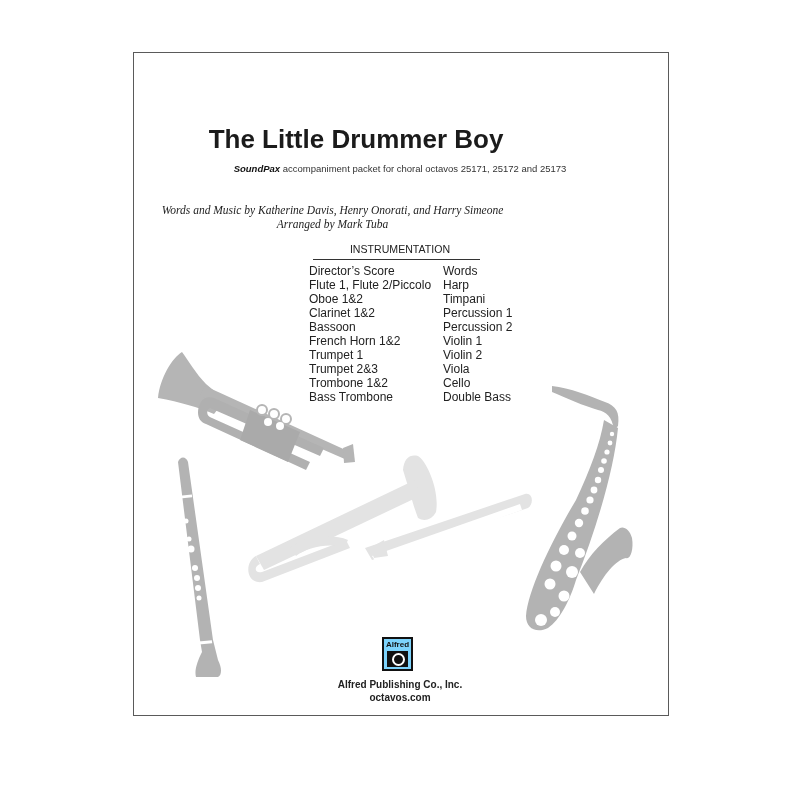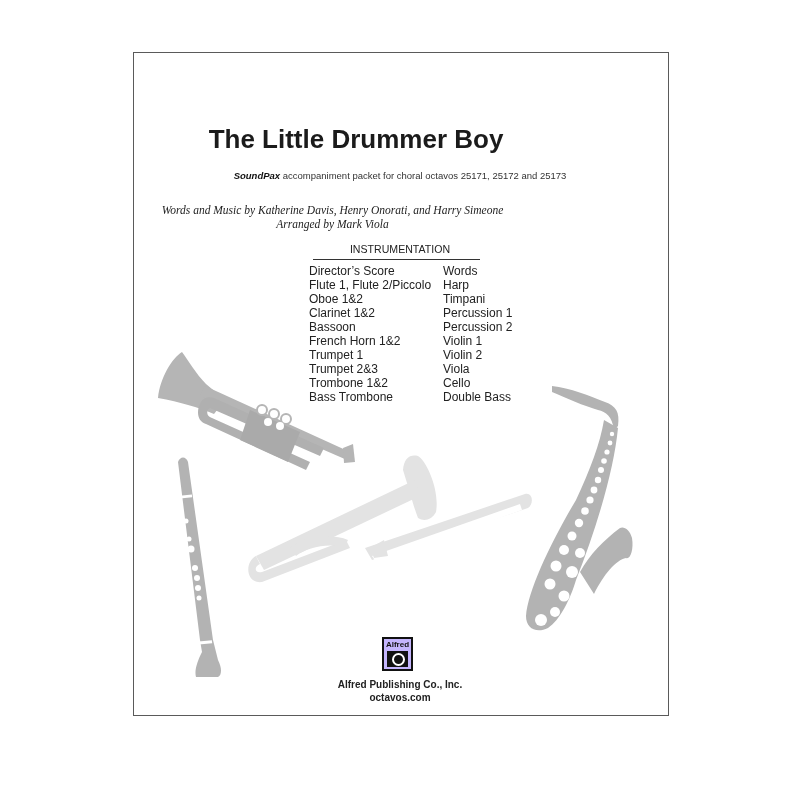--- a/index.html
+++ b/index.html
@@ -12,21 +12,21 @@
     .frame {
       position: absolute; left: 133px; top: 52px; width: 536px; height: 664px;
       border: 1px solid #5a5a5a; box-sizing: border-box;
     }
     .title {
       position: absolute; left: 0; width: 712px; top: 124px; text-align: center;
       font-family: "Liberation Sans", sans-serif; font-weight: bold; font-size: 26px;
       letter-spacing: 0px; color: #1b1b1b;
     }
     .subtitle {
-      position: absolute; left: 0; width: 800px; top: 170px; text-align: center;
+      position: absolute; left: 0; width: 800px; top: 163px; text-align: center;
       font-size: 9.5px; color: #333;
     }
     .subtitle .brand { font-weight: bold; font-style: italic; color: #111; }
     .credits {
       position: absolute; left: 0; width: 665px; top: 203px; text-align: center;
       font-family: "Liberation Serif", serif; font-style: italic; font-size: 11.5px; color: #222;
       line-height: 14px;
     }
     .instr-head {
       position: absolute; left: 0; width: 800px; top: 243px; text-align: center;
@@ -37,21 +37,21 @@
     }
     .col {
       position: absolute; top: 264px; font-size: 12px; color: #222; line-height: 14px;
     }
     .col div { white-space: nowrap; }
     .col-left { left: 309px; }
     .col-right { left: 443px; }
     .art { position: absolute; left: 0; top: 0; width: 800px; height: 800px; pointer-events: none; }
     .logo {
       position: absolute; left: 382px; top: 637px; width: 31px; height: 34px;
-      border: 2px solid #111; box-sizing: border-box; background: #c4b5fd;
+      border: 2px solid #111; box-sizing: border-box; background: #7dd3fc;
     }
     .logo-text {
       position: absolute; left: 0; top: 1px; width: 100%; text-align: center;
       font-size: 8px; font-weight: bold; color: #111; line-height: 9px;
     }
     .logo-mark {
       position: absolute; left: 3px; top: 12px; width: 21px; height: 16px; background: #111;
     }
     .logo-mark::after {
       content: ""; position: absolute; left: 5px; top: 2px; width: 9px; height: 9px;
@@ -68,21 +68,21 @@
 <div class="frame"></div>
 
 <div class="title">The Little Drummer Boy</div>
 
 <div class="subtitle">
   <span class="brand">SoundPax</span><span> accompaniment packet for choral octavos 25171, 25172 and 25173</span>
 </div>
 
 <div class="credits">
   <div>Words and Music by Katherine Davis, Henry Onorati, and Harry Simeone</div>
-  <div>Arranged by Mark Viola</div>
+  <div>Arranged by Mark Tuba</div>
 </div>
 
 <div class="instr-head">INSTRUMENTATION</div>
 <div class="instr-rule"></div>
 
 <div class="col col-left">
   <div>Director’s Score</div>
   <div>Flute 1, Flute 2/Piccolo</div>
   <div>Oboe 1&amp;2</div>
   <div>Clarinet 1&amp;2</div>

